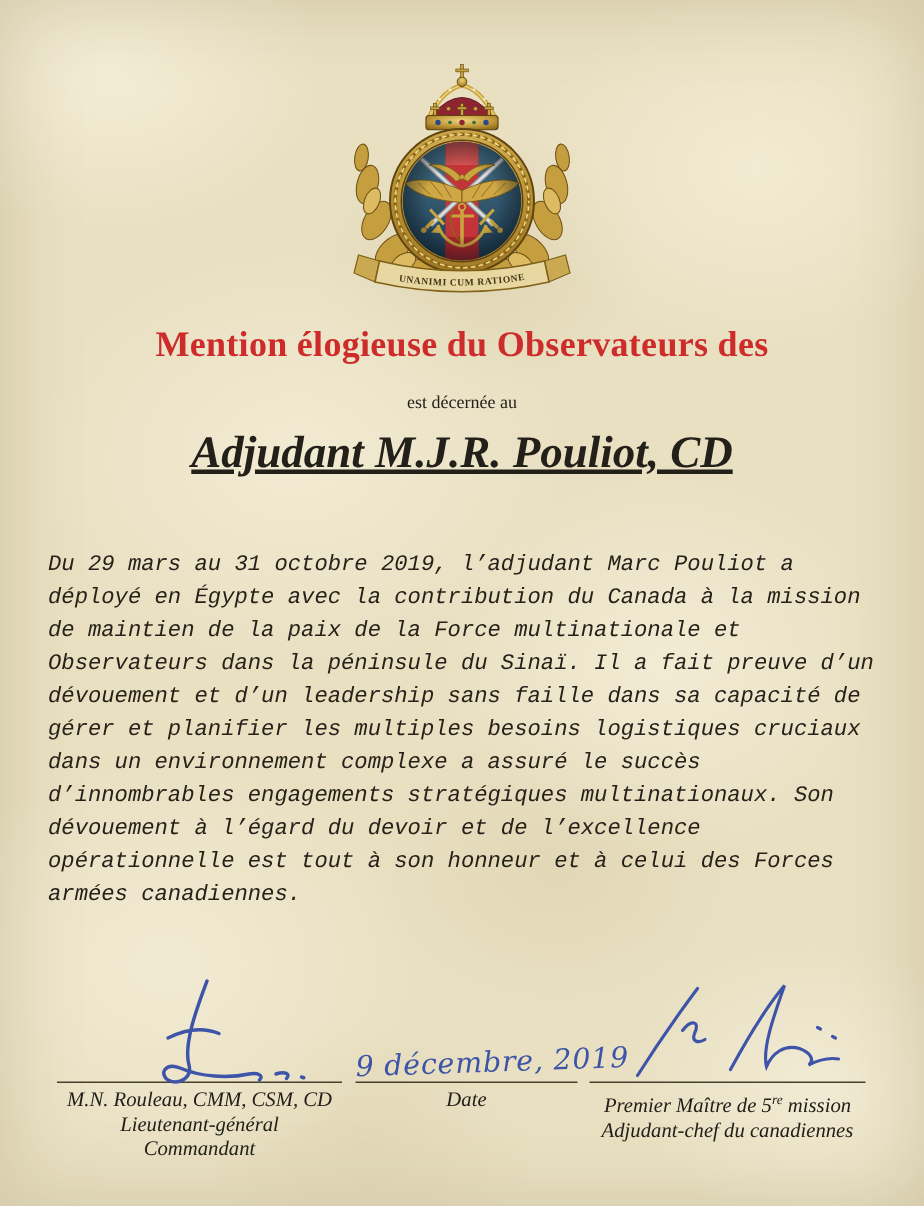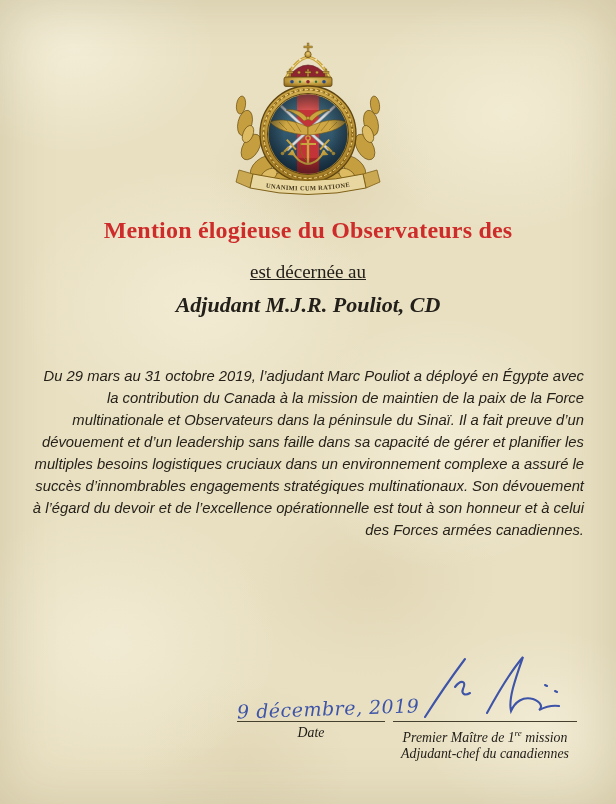--- a/index.html
+++ b/index.html
@@ -27,25 +27,25 @@
     content:"";position:absolute;inset:0;pointer-events:none;
     box-shadow:inset 0 0 55px rgba(125,108,66,.22);
   }
   .crest{display:block;margin:26px auto 0;}
   .title{
     margin:10px 0 0;text-align:center;
     font-size:24px;line-height:33px;font-weight:bold;
     color:#cd2c2a;letter-spacing:.2px;
   }
   .title span{display:block;}
-  .presented{margin:14px 0 0;text-align:center;font-size:19px;color:#23201a;text-decoration:underline;}
-  .recipient{margin:9px 0 0;text-align:center;font-size:22px;font-weight:bold;font-style:italic;}
+  .presented{margin:14px 0 0;text-align:center;font-size:12px;color:#23201a;}
+  .recipient{margin:9px 0 0;text-align:center;font-size:30px;font-weight:bold;font-style:italic;text-decoration:underline;}
   .citation{
-    margin:47px auto 0;width:552px;text-align:right;
-    font-family:Liberation Sans, sans-serif;font-style:italic;
+    margin:47px auto 0;width:552px;text-align:left;
+    font-family:Liberation Mono, monospace;font-style:italic;
     font-size:14.8px;line-height:22px;color:#26221a;
   }
   .signature-row{position:absolute;top:650px;left:0;width:616px;height:140px;}
   .sig-col{position:absolute;top:0;}
   .sig-col.left{left:38px;width:190px;}
   .sig-col.center{left:237px;width:148px;}
   .sig-col.right{left:393px;width:184px;}
   .sig-box{position:relative;height:71px;}
   .sig-scribble{position:absolute;bottom:-7px;pointer-events:none;}
   .sig-scribble.r{bottom:-4px;}
@@ -196,20 +196,38 @@
   </h1>
 
   <p class="presented">est décernée au</p>
 
   <p class="recipient">Adjudant M.J.R. Pouliot, CD</p>
 
   <p class="citation">Du 29 mars au 31 octobre 2019, l’adjudant Marc Pouliot a déployé en Égypte avec la contribution du Canada à la mission de maintien de la paix de la Force multinationale et Observateurs dans la péninsule du Sinaï. Il a fait preuve d’un dévouement et d’un leadership sans faille dans sa capacité de gérer et planifier les multiples besoins logistiques cruciaux dans un environnement complexe a assuré le succès d’innombrables engagements stratégiques multinationaux. Son dévouement à l’égard du devoir et de l’excellence opérationnelle est tout à son honneur et à celui des Forces armées canadiennes.</p>
 
   <div class="signature-row">
 
+    <div class="sig-col left">
+      <div class="sig-box">
+        <svg class="sig-scribble" style="left:22px" width="170" height="80" viewBox="0 0 170 80">
+          <g fill="none" stroke="#3d54a8" stroke-width="2.3" stroke-linecap="round">
+            <path d="M78 6 C72 22 62 48 66 62 C68 70 60 76 52 72 C46 68 50 60 60 64 C74 70 92 71 106 68 C112 67 116 69 113 72"></path>
+            <path d="M52 44 C64 38 76 37 86 41"></path>
+            <path d="M124 68 C130 66 134 68 131 71"></path>
+            <path d="M141 70 l1.5 0.5"></path>
+          </g>
+        </svg>
+      </div>
+      <div class="sig-line"></div>
+      <div class="sig-labels">
+        <div>M.N. Rouleau, CMM, CSM, CD</div>
+        <div>Lieutenant-général</div>
+        <div>Commandant</div>
+      </div>
+    </div>
 
     <div class="sig-col center">
       <div class="sig-box">
         <div class="hand-date">9 décembre, 2019</div>
       </div>
       <div class="sig-line"></div>
       <div class="sig-labels">
         <div>Date</div>
       </div>
     </div>
@@ -221,19 +239,19 @@
             <path d="M30 70 C44 48 58 28 70 12"></path>
             <path d="M60 40 C66 32 72 34 68 42 C66 47 70 49 75 46"></path>
             <path d="M92 66 C104 44 116 24 128 10 C121 30 113 52 116 64 C120 55 128 49 138 52 C146 55 148 60 144 63 C150 60 158 58 164 59"></path>
             <path d="M150 38 l2 1"></path>
             <path d="M160 44 l2 1"></path>
           </g>
         </svg>
       </div>
       <div class="sig-line"></div>
       <div class="sig-labels">
-        <div><span>Premier Maître de 1</span><sup>re</sup><span> mission</span></div>
+        <div><span>Premier Maître de 5</span><sup>re</sup><span> mission</span></div>
         <div>Adjudant-chef du canadiennes</div>
       </div>
     </div>
 
   </div>
 </div>
 
 </body></html>

